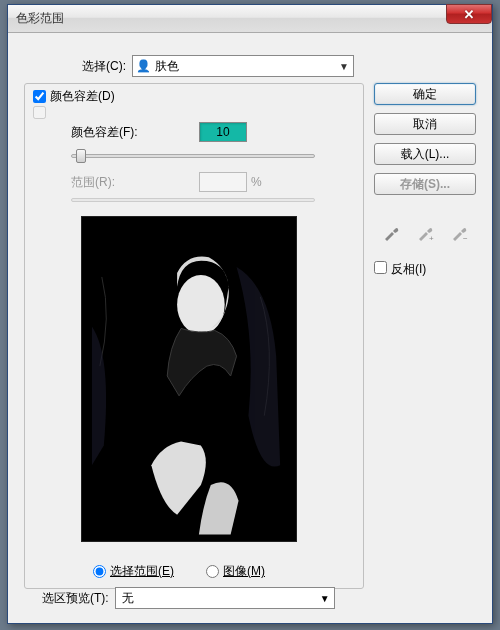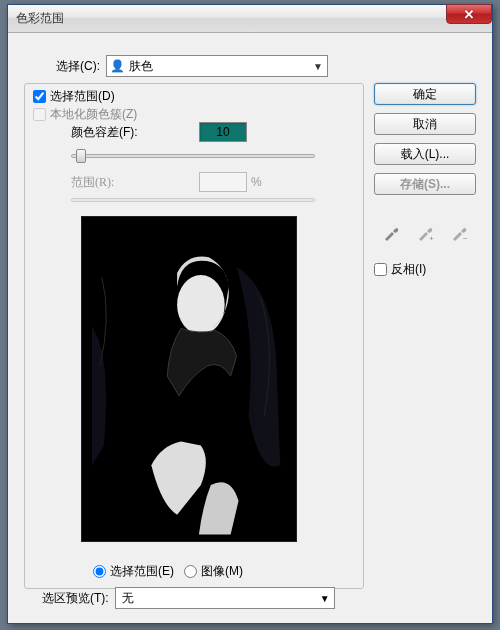--- a/index.html
+++ b/index.html
@@ -57,21 +57,21 @@
   bottom: 8px;
   background: #f0f0f0;
 }
 .select-row {
   position: absolute;
   left: 40px;
   top: 14px;
   display: flex;
   align-items: center;
 }
-.select-row label { margin-right: 6px; }
+.select-row label { margin-right: 6px; margin-left: 26px; }
 .dropdown {
   width: 222px;
   height: 22px;
   border: 1px solid #888;
   background: #fff;
   display: flex;
   align-items: center;
   padding: 0 4px;
   position: relative;
 }
@@ -113,21 +113,21 @@
   left: 46px;
   top: 38px;
   display: flex;
   align-items: center;
 }
 .fuzz-label { width: 128px; }
 .numfield {
   width: 48px;
   height: 20px;
   border: 1px solid #888;
-  background: #0f766e;
+  background: #14b8a6;
   text-align: center;
   line-height: 18px;
   box-shadow: inset 1px 1px 2px rgba(0,0,0,0.15);
 }
 .slider-track {
   position: absolute;
   left: 46px;
   top: 70px;
   width: 244px;
   height: 4px;
@@ -146,21 +146,21 @@
   border-radius: 2px;
 }
 .range-row {
   position: absolute;
   left: 46px;
   top: 88px;
   display: flex;
   align-items: center;
   color: #999;
 }
-.range-label { width: 128px; font-family: Liberation Serif, serif; }
+.range-label { width: 128px; }
 .range-field {
   width: 48px;
   height: 20px;
   border: 1px solid #bbb;
   background: #f4f4f4;
 }
 .range-pct { margin-left: 4px; }
 .slider-track2 {
   position: absolute;
   left: 46px;
@@ -180,21 +180,22 @@
   background: #000;
   border: 1px solid #222;
   overflow: hidden;
 }
 .preview svg { width: 100%; height: 100%; }
 .radio-row {
   position: absolute;
   left: 68px;
   bottom: 8px;
   display: flex;
-  gap: 10px;
+  gap: 32px;
+  text-decoration: underline;
 }
 .radio-row label { display: flex; align-items: center; }
 .radio-row input { margin-right: 4px; }
 .btncol {
   position: absolute;
   right: 8px;
   top: 42px;
   width: 102px;
 }
 .dlgbtn {
@@ -229,21 +230,21 @@
   align-items: center;
   justify-content: center;
   border: 1px solid transparent;
 }
 .invert-row {
   position: absolute;
   right: 8px;
   top: 220px;
   width: 102px;
   display: flex;
-  align-items: center;
+  align-items: flex-start;
 }
 .invert-row input { margin-right: 4px; }
 .previewsel-row {
   position: absolute;
   left: 26px;
   bottom: 6px;
   display: flex;
   align-items: center;
   justify-content: center;
 }
@@ -282,25 +283,24 @@
       <div class="dropdown">
         <span class="dd-icon">👤</span>
         <span>肤色</span>
         <span class="dd-arrow">▼</span>
       </div>
     </div>
 
     <div class="groupbox">
       <div class="checkrow cb1">
         <input type="checkbox" checked="" style="">
-        <span>选择范围(D)</span>
+        <span>颜色容差(D)</span>
       </div>
       <div class="checkrow cb2 disabled">
         <input type="checkbox" disabled="" style="">
-        <span>本地化颜色簇(Z)</span>
       </div>
 
       <div class="fuzz-row">
         <span class="fuzz-label">颜色容差(F):</span>
         <div class="numfield">10</div>
       </div>
       <div class="slider-track">
         <div class="slider-thumb"></div>
       </div>
 

